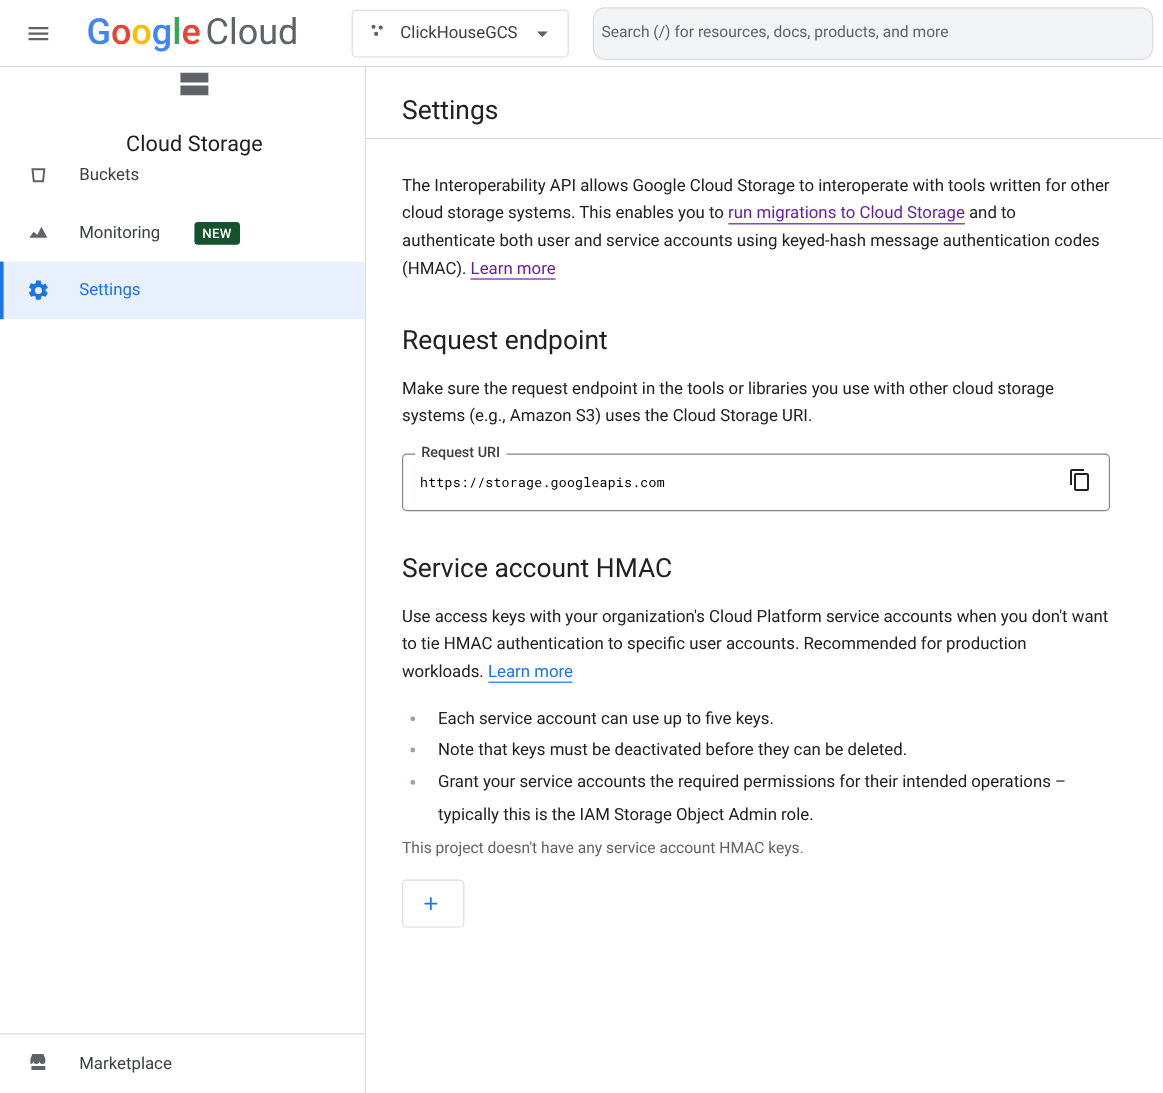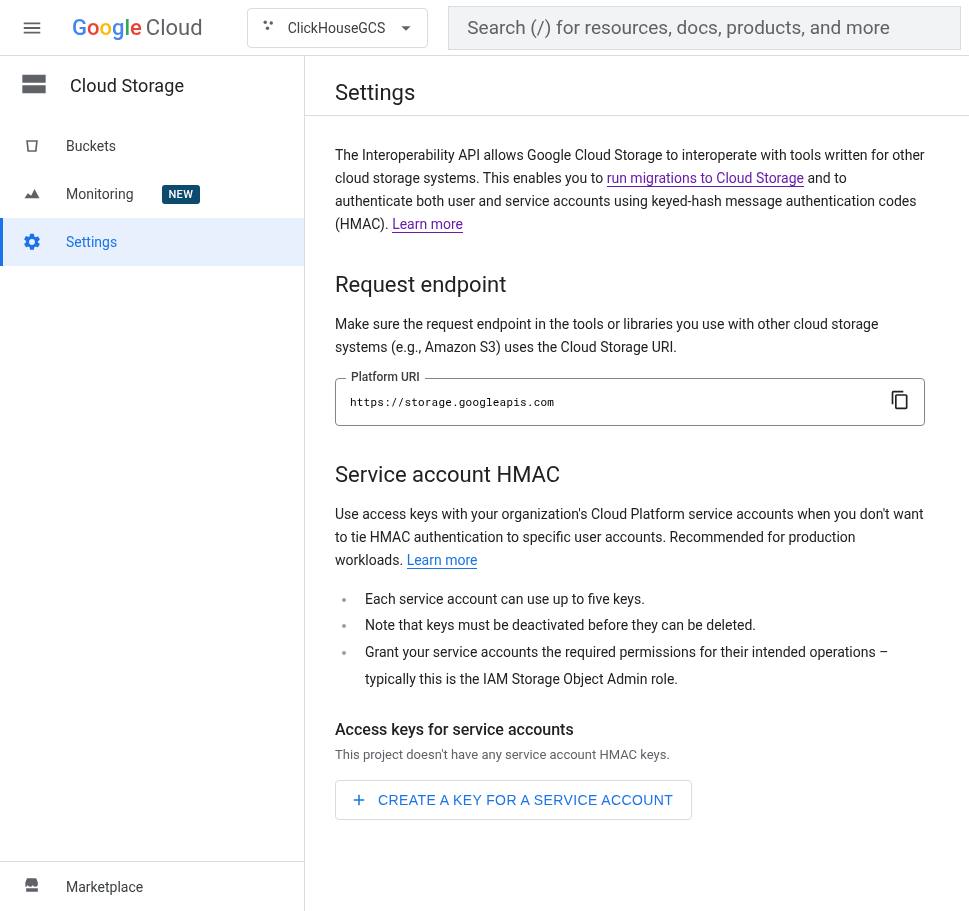--- a/index.html
+++ b/index.html
@@ -26,21 +26,21 @@
   display: flex;
   align-items: center;
   justify-content: center;
   border-radius: 50%;
   cursor: pointer;
 }
 .hamburger svg { fill: #5f6368; }
 .logo {
   display: flex;
   align-items: flex-end;
-  font-size: 22px;
+  font-size: 30px;
   padding: 0 8px;
   cursor: pointer;
 }
 .logo .g1 { color: #4285F4; }
 .logo .g2 { color: #EA4335; }
 .logo .g3 { color: #FBBC05; }
 .logo .g4 { color: #4285F4; }
 .logo .g5 { color: #34A853; }
 .logo .g6 { color: #EA4335; }
 .logo .cloud { color: #5f6368; margin-left: 4px; font-weight: 400; }
@@ -57,43 +57,44 @@
 }
 .project-picker .dots svg { width: 18px; height: 18px; }
 .project-picker .name { font-size: 14px; color: #3c4043; }
 .project-picker .chev { fill: #5f6368; }
 .searchbar {
   margin-left: 12px;
   flex: 1;
   height: 44px;
   background: #f1f3f4;
   border: 1px solid #dadce0;
-  border-radius: 0;
-  display: flex;
-  align-items: center;
-  padding: 0 18px;
+  border-radius: 10px;
+  display: flex;
+  align-items: center;
+  padding: 0 6px;
   color: #5f6368;
-  font-size: 19px;
+  font-size: 13px;
 }
 .page {
   display: flex;
   height: calc(911px - 56px);
 }
 .sidebar {
   width: 305px;
   border-right: 1px solid #dadce0;
   display: flex;
   flex-direction: column;
 }
 .sidebar-header {
   height: 58px;
   display: flex;
   align-items: center;
   padding-left: 20px;
   gap: 22px;
+  flex-direction: column;
 }
 .sidebar-header .prod-icon svg { fill: #5f6368; }
 .sidebar-title { font-size: 18px; color: #202124; letter-spacing: 0.1px; }
 .nav {
   padding-top: 8px;
   flex: 1;
 }
 .nav-item {
   height: 48px;
   display: flex;
@@ -107,21 +108,21 @@
 .nav-item .nicon { width: 20px; display:flex; align-items:center; justify-content:center; }
 .nav-item .nicon svg { fill: #5f6368; width: 20px; height: 20px; }
 .nav-item.active {
   background: #e8f0fe;
   color: #1a73e8;
   border-left: 3px solid #1a73e8;
   padding-left: 19px;
 }
 .nav-item.active .nicon svg { fill: #1a73e8; }
 .badge-new {
-  background: #0c4a6e;
+  background: #14532d;
   color: #fff;
   font-size: 11px;
   font-weight: 500;
   padding: 3px 7px;
   border-radius: 3px;
   margin-left: 4px;
   letter-spacing: 0.3px;
 }
 .sidebar-footer {
   height: 50px;
@@ -305,42 +306,40 @@
     <div class="tabs">
     </div>
     <div class="content">
       <p>
         <span>The Interoperability API allows Google Cloud Storage to interoperate with tools written for other cloud storage systems. This enables you to </span><span class="link">run migrations to Cloud Storage</span><span> and to authenticate both user and service accounts using keyed-hash message authentication codes (HMAC). </span><span class="link">Learn more</span>
       </p>
 
       <div class="section-h">Request endpoint</div>
       <p>Make sure the request endpoint in the tools or libraries you use with other cloud storage systems (e.g., Amazon S3) uses the Cloud Storage URI.</p>
       <div class="fieldbox">
-        <span class="legend">Platform URI</span>
+        <span class="legend">Request URI</span>
         <span class="val">https://storage.googleapis.com</span>
         <span class="copy">
           <svg viewBox="0 0 24 24">
               <path d="M16 1H4a2 2 0 0 0-2 2v14h2V3h12V1zm3 4H8a2 2 0 0 0-2 2v14a2 2 0 0 0 2 2h11a2 2 0 0 0 2-2V7a2 2 0 0 0-2-2zm0 16H8V7h11v14z"></path>
             </svg>
         </span>
       </div>
 
       <div class="section-h">Service account HMAC</div>
       <p>
         <span>Use access keys with your organization's Cloud Platform service accounts when you don't want to tie HMAC authentication to specific user accounts. Recommended for production workloads. </span><span class="link2">Learn more</span>
       </p>
       <ul class="bullets">
         <li>Each service account can use up to five keys.</li>
         <li>Note that keys must be deactivated before they can be deleted.</li>
         <li>Grant your service accounts the required permissions for their intended operations – typically this is the IAM Storage Object Admin role.</li>
       </ul>
 
-      <div class="subhead">Access keys for service accounts</div>
       <div class="muted">This project doesn't have any service account HMAC keys.</div>
       <button class="create-btn">
         <svg viewBox="0 0 24 24">
             <path d="M19 13h-6v6h-2v-6H5v-2h6V5h2v6h6v2z"></path>
           </svg>
-        <span>CREATE A KEY FOR A SERVICE ACCOUNT</span>
       </button>
     </div>
   </div>
 </div>
 
 </body></html>

